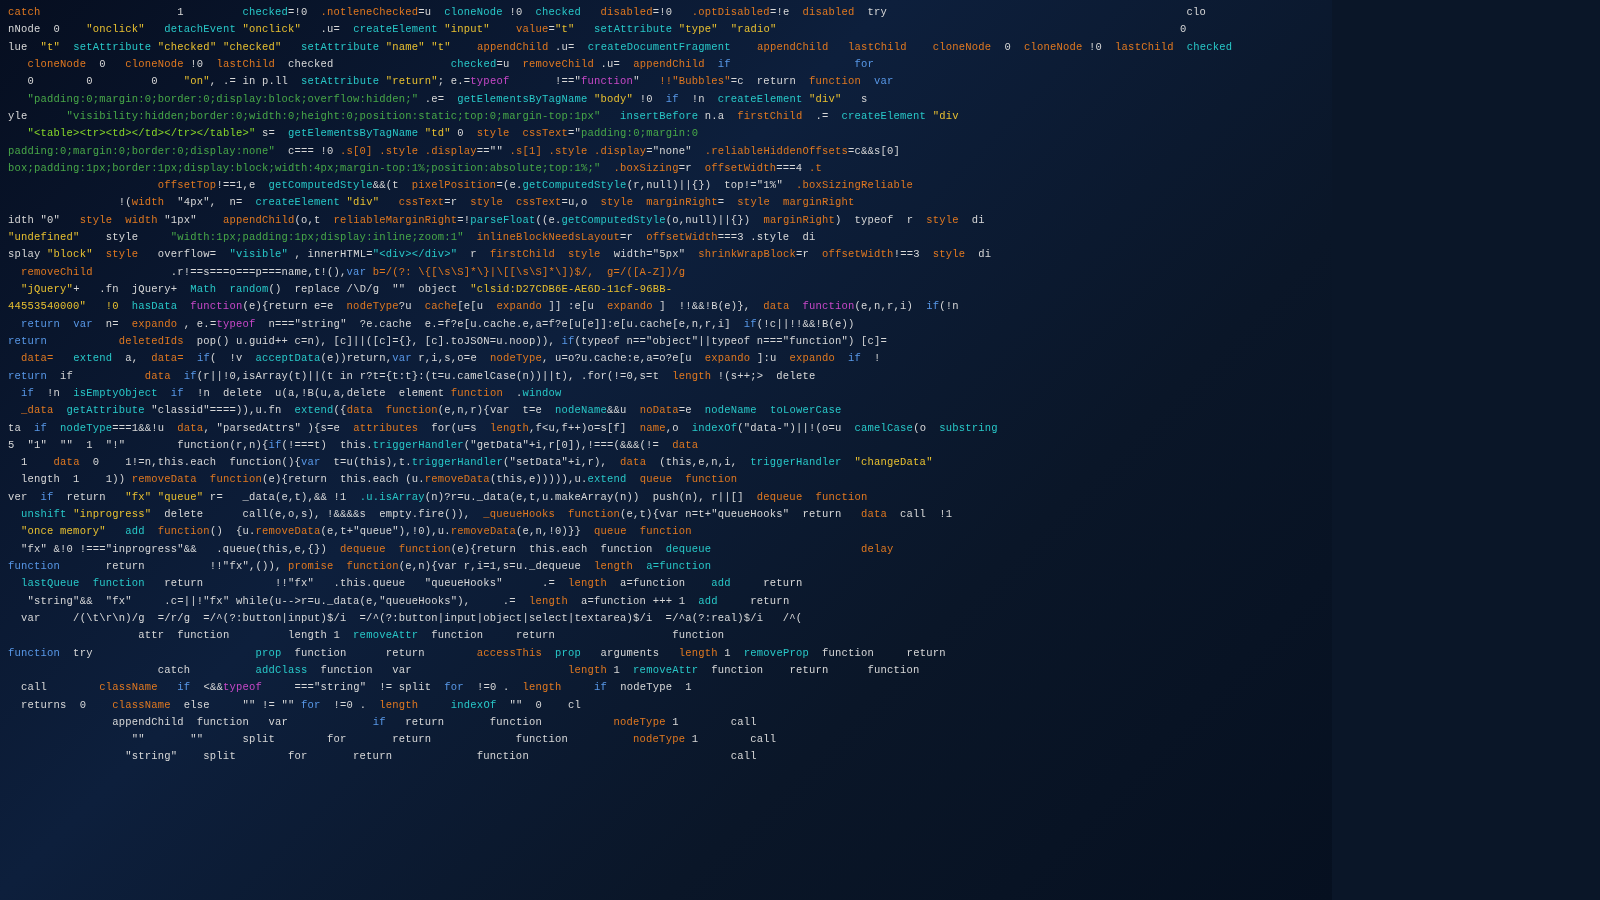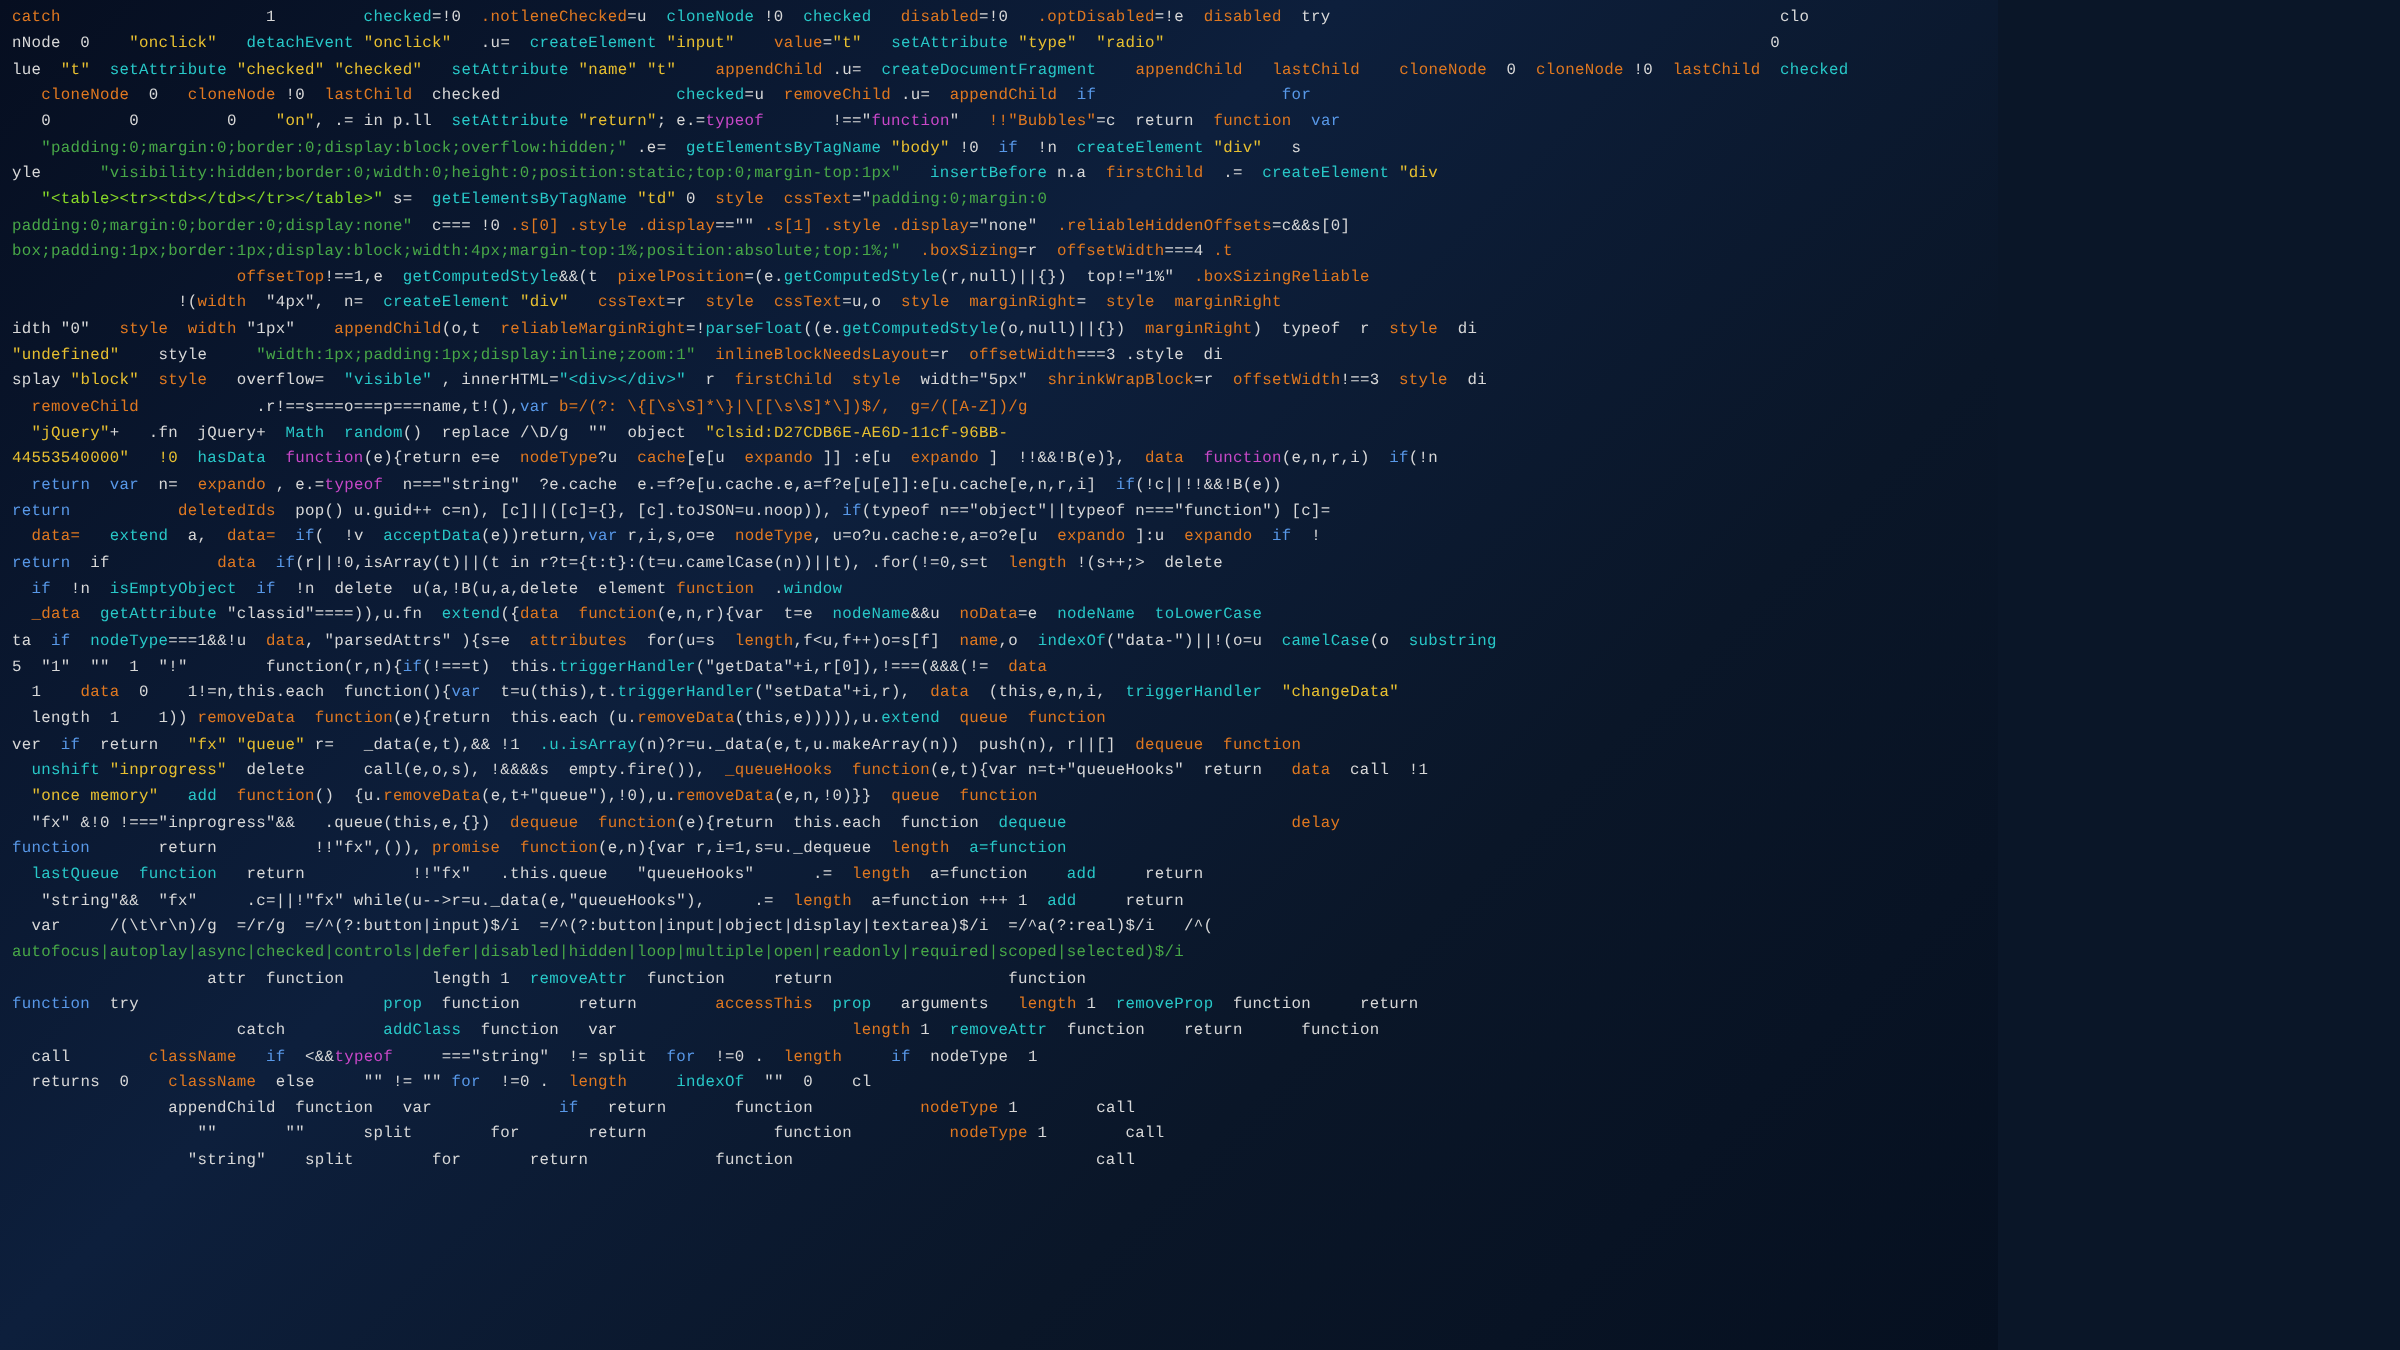--- a/index.html
+++ b/index.html
@@ -71,22 +71,21 @@
       <div class="code-line"><span style="color: rgb(216, 216, 216);">5  "1"  ""  1  "!"        function</span><span style="color: rgb(216, 216, 216);">(r,n){</span><span style="color: rgb(88, 152, 232);">if</span><span style="color: rgb(216, 216, 216);">(!===t)  this.</span><span style="color: rgb(40, 200, 200);">triggerHandler</span><span style="color: rgb(216, 216, 216);">("getData"+i,r[0]),!===(&amp;&amp;&amp;(!=  </span><span style="color: rgb(224, 120, 32);">data</span></div>
       <div class="code-line"><span style="color: rgb(216, 216, 216);">  1    </span><span style="color: rgb(224, 120, 32);">data</span><span style="color: rgb(216, 216, 216);">  0    1!=n,this.each  function</span><span style="color: rgb(216, 216, 216);">(){</span><span style="color: rgb(88, 152, 232);">var</span><span style="color: rgb(216, 216, 216);">  t=u(this),t.</span><span style="color: rgb(40, 200, 200);">triggerHandler</span><span style="color: rgb(216, 216, 216);">("setData"+i,r),  </span><span style="color: rgb(224, 120, 32);">data</span><span style="color: rgb(216, 216, 216);">  (this,e,n,i,  </span><span style="color: rgb(40, 200, 200);">triggerHandler</span><span style="color: rgb(232, 192, 48);">  "changeData"</span></div>
       <div class="code-line"><span style="color: rgb(216, 216, 216);">  length  1    1)) </span><span style="color: rgb(224, 120, 32);">removeData</span><span style="color: rgb(224, 120, 32);">  function</span><span style="color: rgb(216, 216, 216);">(e){return  this.each (u.</span><span style="color: rgb(224, 120, 32);">removeData</span><span style="color: rgb(216, 216, 216);">(this,e))))),u.</span><span style="color: rgb(40, 200, 200);">extend</span><span style="color: rgb(216, 216, 216);">  </span><span style="color: rgb(224, 120, 32);">queue</span><span style="color: rgb(224, 120, 32);">  function</span></div>
       <div class="code-line"><span style="color: rgb(216, 216, 216);">ver  </span><span style="color: rgb(88, 152, 232);">if</span><span style="color: rgb(216, 216, 216);">  return   </span><span style="color: rgb(232, 192, 48);">"fx"</span><span style="color: rgb(216, 216, 216);"> </span><span style="color: rgb(232, 192, 48);">"queue"</span><span style="color: rgb(216, 216, 216);"> r=   _data(e,t),&amp;&amp; !1  </span><span style="color: rgb(40, 200, 200);">.u.isArray</span><span style="color: rgb(216, 216, 216);">(n)?r=u._data(e,t,u.makeArray(n))  push(n), r||[]  </span><span style="color: rgb(224, 120, 32);">dequeue</span><span style="color: rgb(224, 120, 32);">  function</span></div>
       <div class="code-line"><span style="color: rgb(40, 200, 200);">  unshift </span><span style="color: rgb(232, 192, 48);">"inprogress"</span><span style="color: rgb(216, 216, 216);">  delete      call(e,o,s), !&amp;&amp;&amp;&amp;s  empty.fire()),  </span><span style="color: rgb(224, 120, 32);">_queueHooks</span><span style="color: rgb(224, 120, 32);">  function</span><span style="color: rgb(216, 216, 216);">(e,t){var n=t+"queueHooks"  return   </span><span style="color: rgb(224, 120, 32);">data</span><span style="color: rgb(216, 216, 216);">  call  !1</span></div>
       <div class="code-line"><span style="color: rgb(232, 192, 48);">  "once memory"   </span><span style="color: rgb(40, 200, 200);">add</span><span style="color: rgb(224, 120, 32);">  function</span><span style="color: rgb(216, 216, 216);">()  {u.</span><span style="color: rgb(224, 120, 32);">removeData</span><span style="color: rgb(216, 216, 216);">(e,t+"queue"),!0),u.</span><span style="color: rgb(224, 120, 32);">removeData</span><span style="color: rgb(216, 216, 216);">(e,n,!0)}}  </span><span style="color: rgb(224, 120, 32);">queue</span><span style="color: rgb(224, 120, 32);">  function</span></div>
       <div class="code-line"><span style="color: rgb(216, 216, 216);">  "fx" &amp;!0 !==="inprogress"&amp;&amp;   .queue(this,e,{})  </span><span style="color: rgb(224, 120, 32);">dequeue</span><span style="color: rgb(224, 120, 32);">  function</span><span style="color: rgb(216, 216, 216);">(e){return  this.each  function  </span><span style="color: rgb(40, 200, 200);">dequeue</span><span style="color: rgb(216, 216, 216);">                       </span><span style="color: rgb(224, 120, 32);">delay</span></div>
       <div class="code-line"><span style="color: rgb(88, 152, 232);">function</span><span style="color: rgb(216, 216, 216);">       return          !!"fx",()), </span><span style="color: rgb(224, 120, 32);">promise</span><span style="color: rgb(224, 120, 32);">  function</span><span style="color: rgb(216, 216, 216);">(e,n){var r,i=1,s=u._dequeue  </span><span style="color: rgb(224, 120, 32);">length</span><span style="color: rgb(40, 200, 200);">  a=function</span></div>
       <div class="code-line"><span style="color: rgb(40, 200, 200);">  lastQueue  function</span><span style="color: rgb(216, 216, 216);">   return           !!"fx"   .this.queue   "queueHooks"      .=  </span><span style="color: rgb(224, 120, 32);">length</span><span style="color: rgb(216, 216, 216);">  a=function    </span><span style="color: rgb(40, 200, 200);">add</span><span style="color: rgb(216, 216, 216);">     return</span></div>
       <div class="code-line"><span style="color: rgb(216, 216, 216);">   "string"&amp;&amp;  "fx"     .c=||!"fx" while(u--&gt;r=u._data(e,"queueHooks"),     .=  </span><span style="color: rgb(224, 120, 32);">length</span><span style="color: rgb(216, 216, 216);">  a=function +++ 1  </span><span style="color: rgb(40, 200, 200);">add</span><span style="color: rgb(216, 216, 216);">     return</span></div>
-      <div class="code-line"><span style="color: rgb(216, 216, 216);">  var     /(\t\r\n)/g  =/r/g  =/^(?:button|input)$/i  =/^(?:button|input|object|display|textarea)$/i  =/^a(?:real)$/i   /^(</span></div>
-      <div class="code-line"><span style="color: rgb(72, 168, 72);">autofocus|autoplay|async|checked|controls|defer|disabled|hidden|loop|multiple|open|readonly|required|scoped|selected)$/i</span></div>
+      <div class="code-line"><span style="color: rgb(216, 216, 216);">  var     /(\t\r\n)/g  =/r/g  =/^(?:button|input)$/i  =/^(?:button|input|object|select|textarea)$/i  =/^a(?:real)$/i   /^(</span></div>
       <div class="code-line"><span style="color: rgb(216, 216, 216);">                    attr  function         length 1  </span><span style="color: rgb(40, 200, 200);">removeAttr</span><span style="color: rgb(216, 216, 216);">  function     return                  function</span></div>
       <div class="code-line"><span style="color: rgb(88, 152, 232);">function</span><span style="color: rgb(216, 216, 216);">  try                         </span><span style="color: rgb(40, 200, 200);">prop</span><span style="color: rgb(216, 216, 216);">  function      return        </span><span style="color: rgb(224, 120, 32);">accessThis</span><span style="color: rgb(216, 216, 216);">  </span><span style="color: rgb(40, 200, 200);">prop</span><span style="color: rgb(216, 216, 216);">   arguments   </span><span style="color: rgb(224, 120, 32);">length</span><span style="color: rgb(216, 216, 216);"> 1  </span><span style="color: rgb(40, 200, 200);">removeProp</span><span style="color: rgb(216, 216, 216);">  function     return</span></div>
       <div class="code-line"><span style="color: rgb(216, 216, 216);">                       catch          </span><span style="color: rgb(40, 200, 200);">addClass</span><span style="color: rgb(216, 216, 216);">  function   var                        </span><span style="color: rgb(224, 120, 32);">length</span><span style="color: rgb(216, 216, 216);"> 1  </span><span style="color: rgb(40, 200, 200);">removeAttr</span><span style="color: rgb(216, 216, 216);">  function    return      function</span></div>
       <div class="code-line"><span style="color: rgb(216, 216, 216);">  call        </span><span style="color: rgb(224, 120, 32);">className</span><span style="color: rgb(216, 216, 216);">   </span><span style="color: rgb(88, 152, 232);">if</span><span style="color: rgb(216, 216, 216);">  &lt;&amp;&amp;</span><span style="color: rgb(200, 72, 200);">typeof</span><span style="color: rgb(216, 216, 216);">     ==="string"  != split  </span><span style="color: rgb(88, 152, 232);">for</span><span style="color: rgb(216, 216, 216);">  !=0 .  </span><span style="color: rgb(224, 120, 32);">length</span><span style="color: rgb(216, 216, 216);">     </span><span style="color: rgb(88, 152, 232);">if</span><span style="color: rgb(216, 216, 216);">  nodeType  1</span></div>
       <div class="code-line"><span style="color: rgb(216, 216, 216);">  returns  0    </span><span style="color: rgb(224, 120, 32);">className</span><span style="color: rgb(216, 216, 216);">  else     "" != "" </span><span style="color: rgb(88, 152, 232);">for</span><span style="color: rgb(216, 216, 216);">  !=0 .  </span><span style="color: rgb(224, 120, 32);">length</span><span style="color: rgb(216, 216, 216);">     </span><span style="color: rgb(40, 200, 200);">indexOf</span><span style="color: rgb(216, 216, 216);">  ""  0    cl</span></div>
       <div class="code-line"><span style="color: rgb(216, 216, 216);">                appendChild  function   var             </span><span style="color: rgb(88, 152, 232);">if</span><span style="color: rgb(216, 216, 216);">   return       function           </span><span style="color: rgb(224, 120, 32);">nodeType</span><span style="color: rgb(216, 216, 216);"> 1        call</span></div>
       <div class="code-line"><span style="color: rgb(216, 216, 216);">                   ""       ""      split        for       return             function          </span><span style="color: rgb(224, 120, 32);">nodeType</span><span style="color: rgb(216, 216, 216);"> 1        call</span></div>
       <div class="code-line"><span style="color: rgb(216, 216, 216);">                  "string"    split        for       return             function                               call</span></div>
     </div>
 </div>

